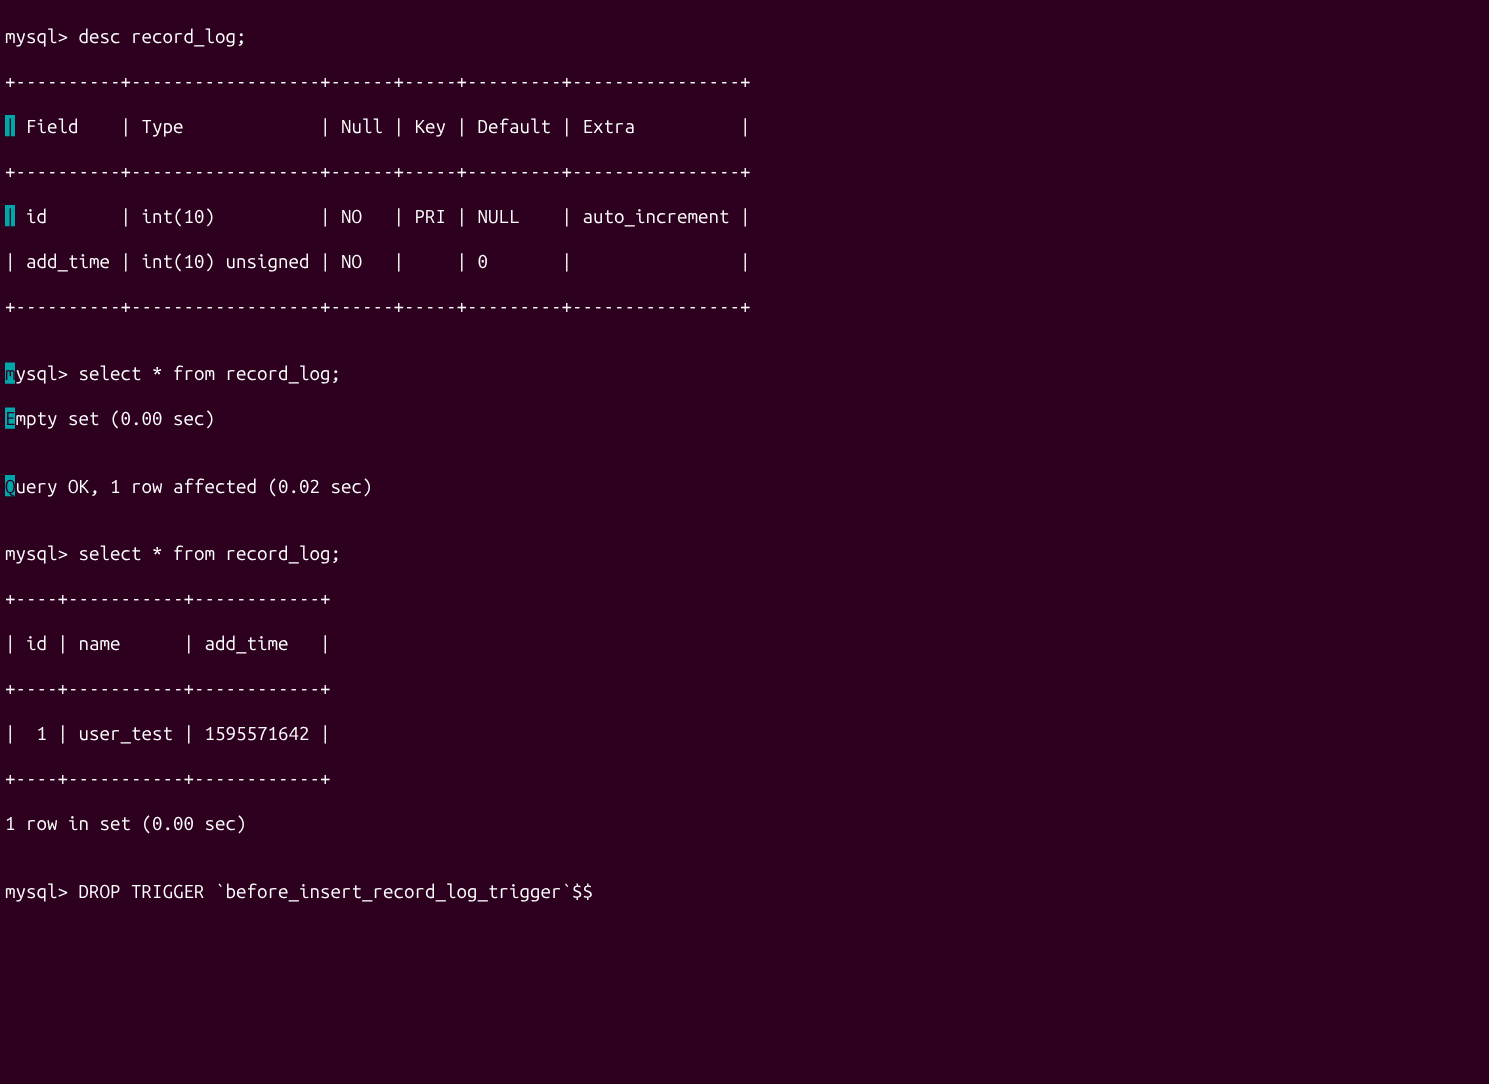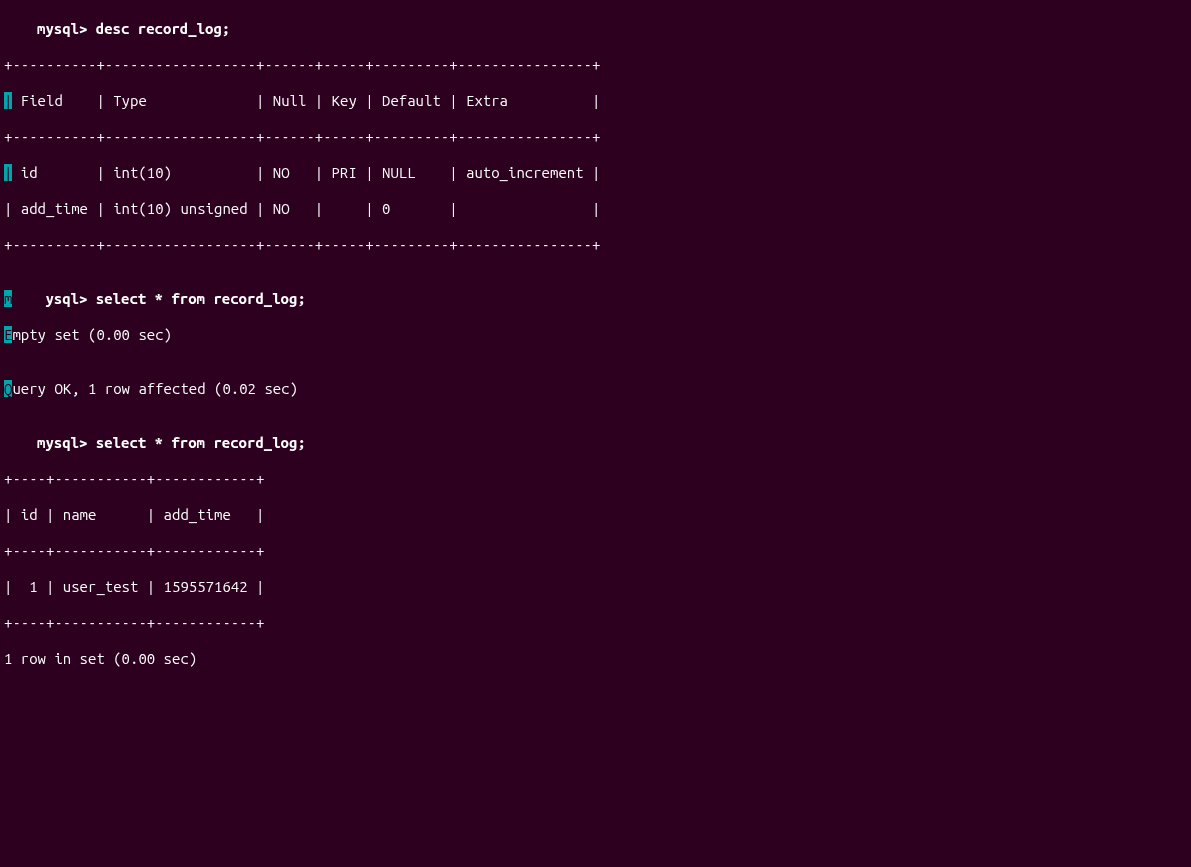--- a/index.html
+++ b/index.html
@@ -11,21 +11,21 @@
     font-size: 15px;
     line-height: 18px;
     width: 1191px;
     height: 867px;
     overflow: hidden;
   }
   .terminal {
     padding: 2px 4px;
     white-space: pre;
   }
-  .bold { font-weight: 700; margin-left: 33px; }
+  .bold { font-weight: 400; }
   .hl-left {
     background: #00a7aa;
     color: #2c001e;
   }
 </style>
 </head>
 <body>
 
 <div class="terminal">
 <div class="bold">mysql&gt; desc record_log;</div>
@@ -42,20 +42,21 @@
 <div><span class="hl-left">Q</span><span>uery OK, 1 row affected (0.02 sec)</span></div>
 <div></div>
 <div class="bold">mysql&gt; select * from record_log;</div>
 <div>+----+-----------+------------+</div>
 <div>| id | name      | add_time   |</div>
 <div>+----+-----------+------------+</div>
 <div>|  1 | user_test | 1595571642 |</div>
 <div>+----+-----------+------------+</div>
 <div>1 row in set (0.00 sec)</div>
 <div></div>
+<div class="bold">mysql&gt; DROP TRIGGER `before_insert_record_log_trigger`$$</div>
 
 <div></div>
 
 
 
 
 
 
 
 

